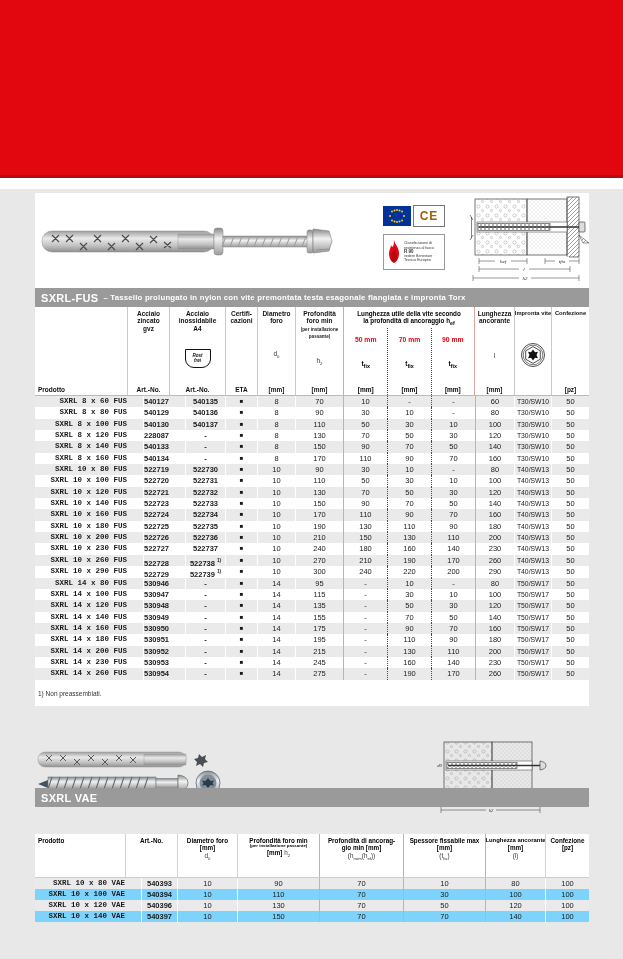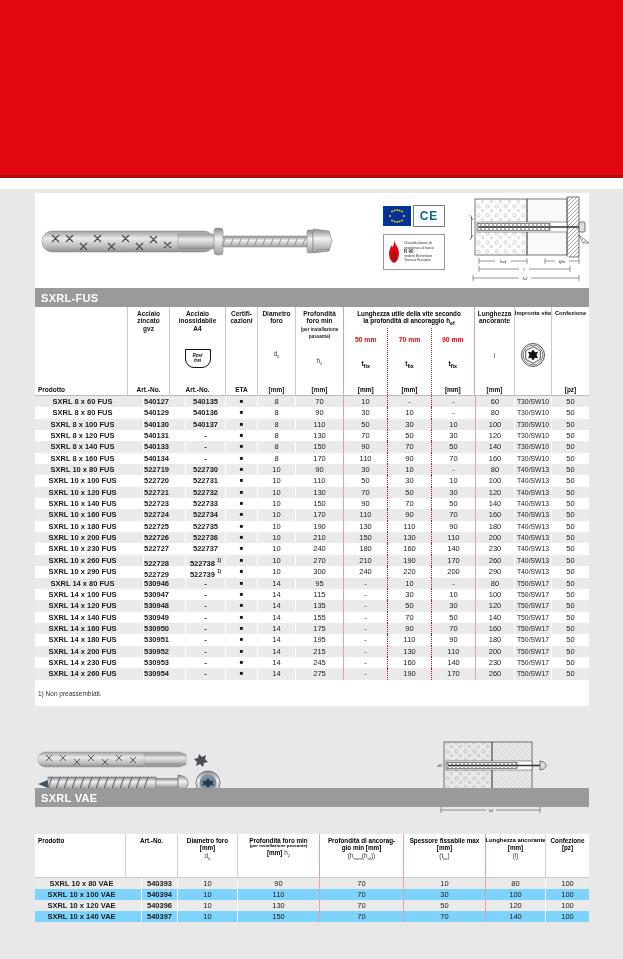--- a/index.html
+++ b/index.html
@@ -7,21 +7,21 @@
   .canvas{position:relative;width:623px;height:959px;background:#e8e8e8;overflow:hidden;
     --red:#e30613;--salmon:#dda5a2;--bar:#9b9a9a;
     --t1:92px 42px 56px 32px 38px 48px 44px 44px 44px 39px 37px 38px;
     --t2:90px 52px 60px 82px 84px 82px 60px 44px;}
   .red-band{position:absolute;left:0;top:0;width:623px;height:175px;background:#e2060f;border-bottom:3px solid #b00d12;}
   .white-stripe{position:absolute;left:0;top:178px;width:623px;height:11px;background:#ffffff;}
   .panel1{position:absolute;left:35px;top:193px;width:554px;height:513px;background:#ffffff;}
   .photo1{position:absolute;left:3px;top:10px;}
   .badge-col{position:absolute;left:348px;top:12px;width:62px;}
   .ce-wrap{display:flex;align-items:center;gap:2px;background:#fff;}
-  .ce-box{width:30px;height:20px;display:flex;align-items:center;justify-content:center;border:1px solid #777;font-weight:bold;font-size:12px;letter-spacing:1px;color:#0369a1;background:#fff;}
+  .ce-box{width:30px;height:20px;display:flex;align-items:center;justify-content:center;border:1px solid #777;font-weight:bold;font-size:12px;letter-spacing:1px;color:#a16207;background:#fff;}
   .fire-badge{margin-top:7px;width:58px;height:32px;border:1px solid #999;background:#fff;display:flex;align-items:center;padding:1px;}
   .fire-text{font-size:3.6px;line-height:4.2px;color:#333;margin-left:1px;}
   .fire-text .big{font-size:4.5px;font-weight:bold;}
   .drawing1{position:absolute;left:432px;top:2px;}
   .bar{position:absolute;left:35px;width:554px;height:19px;background:var(--bar);color:#fff;display:flex;align-items:center;padding-left:6px;box-sizing:border-box;white-space:nowrap;}
   .bar1{top:288px;}
   .bar2{top:788px;}
   .bar .main{font-size:11px;font-weight:bold;letter-spacing:.3px;margin-right:5px;}
   .bar .rest{font-size:7.8px;font-weight:bold;letter-spacing:.2px;}
   
@@ -36,21 +36,21 @@
   .group{grid-column:7 / span 3;display:flex;flex-direction:column;padding:0;border-left:1px solid var(--salmon);border-right:1px solid var(--salmon);}
   .group-title{font-size:6.3px;font-weight:bold;line-height:7px;padding:3px 2px 1px;text-align:center;}
   .group-sub{flex:1;display:grid;grid-template-columns:1fr 1fr 1fr;}
   .gcol{display:flex;flex-direction:column;justify-content:space-between;align-items:center;padding:2px 0;font-size:6.5px;font-weight:bold;}
   .gcol + .gcol{border-left:1px dotted var(--red);}
   .gred{color:var(--red);font-size:6.8px;font-weight:bold;margin-top:6px;}
   .t1body .trow{display:grid;grid-template-columns:var(--t1);height:11.35px;line-height:11.5px;font-size:7.5px;color:#1a1a1a;}
   .t1body .trow:nth-child(odd){background:#eaeaea;}
   .tcell{text-align:center;overflow:hidden;white-space:nowrap;border-left:1px solid rgba(255,255,255,.95);min-width:0;}
   .tcell sup{font-size:4.6px;}
-  .t1body .c1,.t2body .c1{text-align:center;padding-left:3px;font-weight:bold;border-left:none;}
+  .t1body .c1,.t2body .c1{text-align:right;padding-left:3px;font-weight:bold;border-left:none;font-family:Liberation Mono, monospace;}
   .t1body .c2,.t1body .c3,.t2body .c2{font-weight:bold;margin-left:16px;}
   .t1body .c4{font-size:6px;}
   .t1body .c7{border-left:1px solid var(--salmon);}
   .t1body .c8,.t1body .c9{border-left:1px dotted var(--red);}
   .t1body .c10{border-left:1px solid var(--salmon);}
   .t1body .c11{font-size:6.8px;}
   .footnote{position:absolute;left:38px;top:690px;font-size:6.5px;color:#333;}
   
   .photo2{position:absolute;left:36px;top:744px;}
   .drawing2{position:absolute;left:436px;top:740px;}
@@ -188,20 +188,21 @@
           <line x1="112" y1="80" x2="112" y2="86" stroke="#333" stroke-width="0.5"></line>
           <rect x="52" y="78.5" width="12" height="7" fill="#fff"></rect>
           <text x="58" y="85">h2</text>
         </g>
       </svg>
     </div>
   </div>
 
   <div class="bar bar1">
     <span class="main">SXRL-FUS</span>
+    <span class="rest">– Tassello prolungato in nylon con vite premontata testa esagonale flangiata e impronta Torx</span>
   </div>
 
   <div class="t1">
     <div class="t1head">
       <div class="hc">
         <span>Prodotto</span>
       </div>
       <div class="hc">
         <span><span>Acciaio</span><br><span>zincato</span><br><span>gvz</span></span>
         <span>Art.-No.</span>
@@ -310,21 +311,21 @@
           <div class="tcell c6">110</div>
           <div class="tcell c7">50</div>
           <div class="tcell c8">30</div>
           <div class="tcell c9">10</div>
           <div class="tcell c10">100</div>
           <div class="tcell c11">T30/SW10</div>
           <div class="tcell c12">50</div>
         </div>
         <div class="trow">
           <div class="tcell c1">SXRL 8 x 120 FUS</div>
-          <div class="tcell c2">540131</div>
+          <div class="tcell c2">228087</div>
           <div class="tcell c3">-</div>
           <div class="tcell c4">■</div>
           <div class="tcell c5">8</div>
           <div class="tcell c6">130</div>
           <div class="tcell c7">70</div>
           <div class="tcell c8">50</div>
           <div class="tcell c9">30</div>
           <div class="tcell c10">120</div>
           <div class="tcell c11">T30/SW10</div>
           <div class="tcell c12">50</div>

